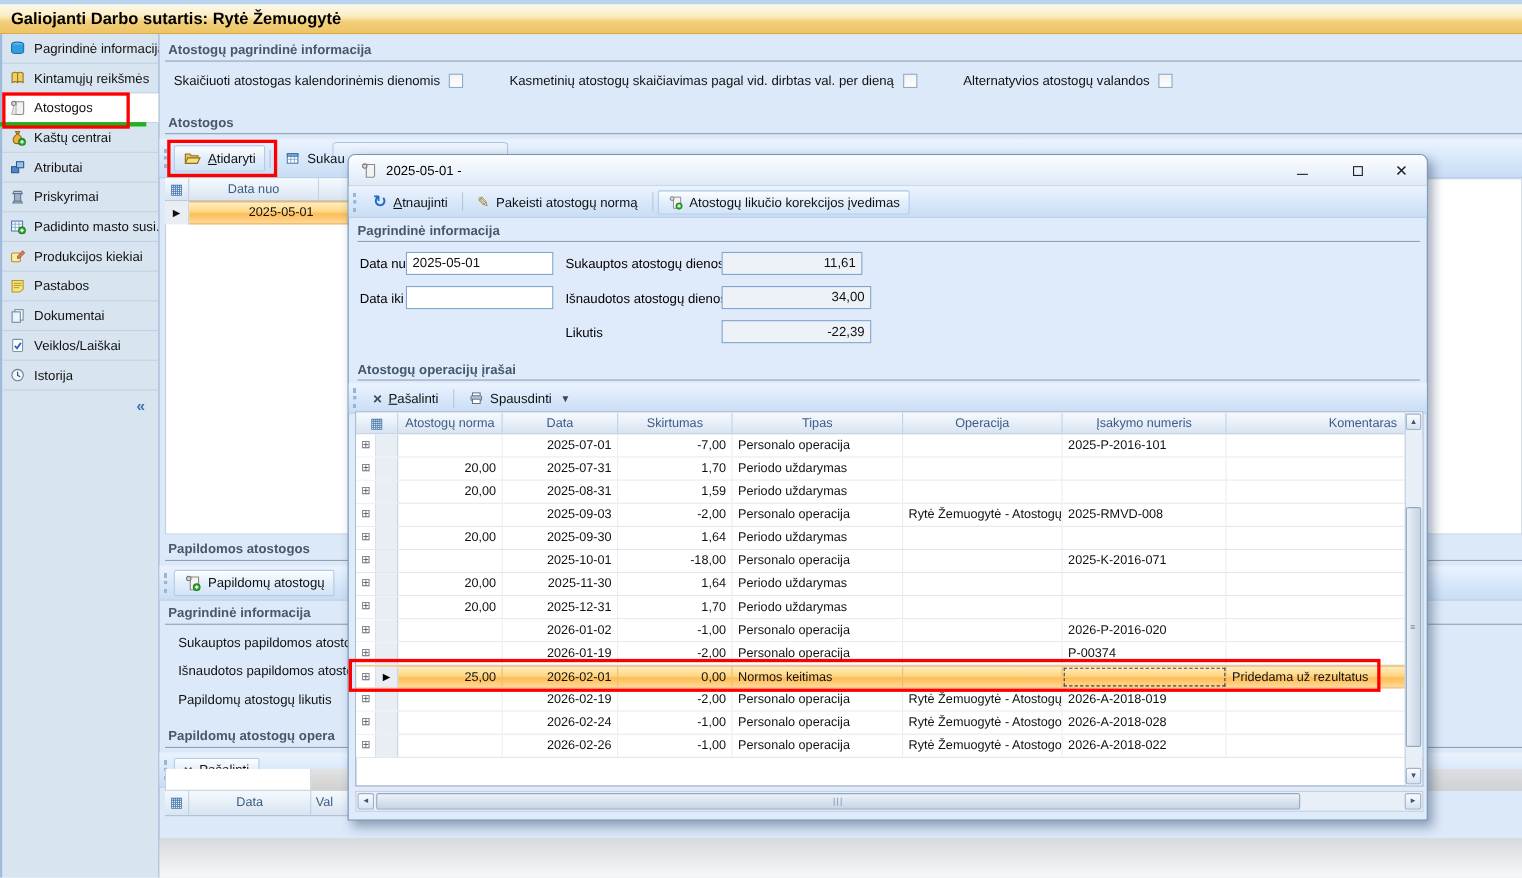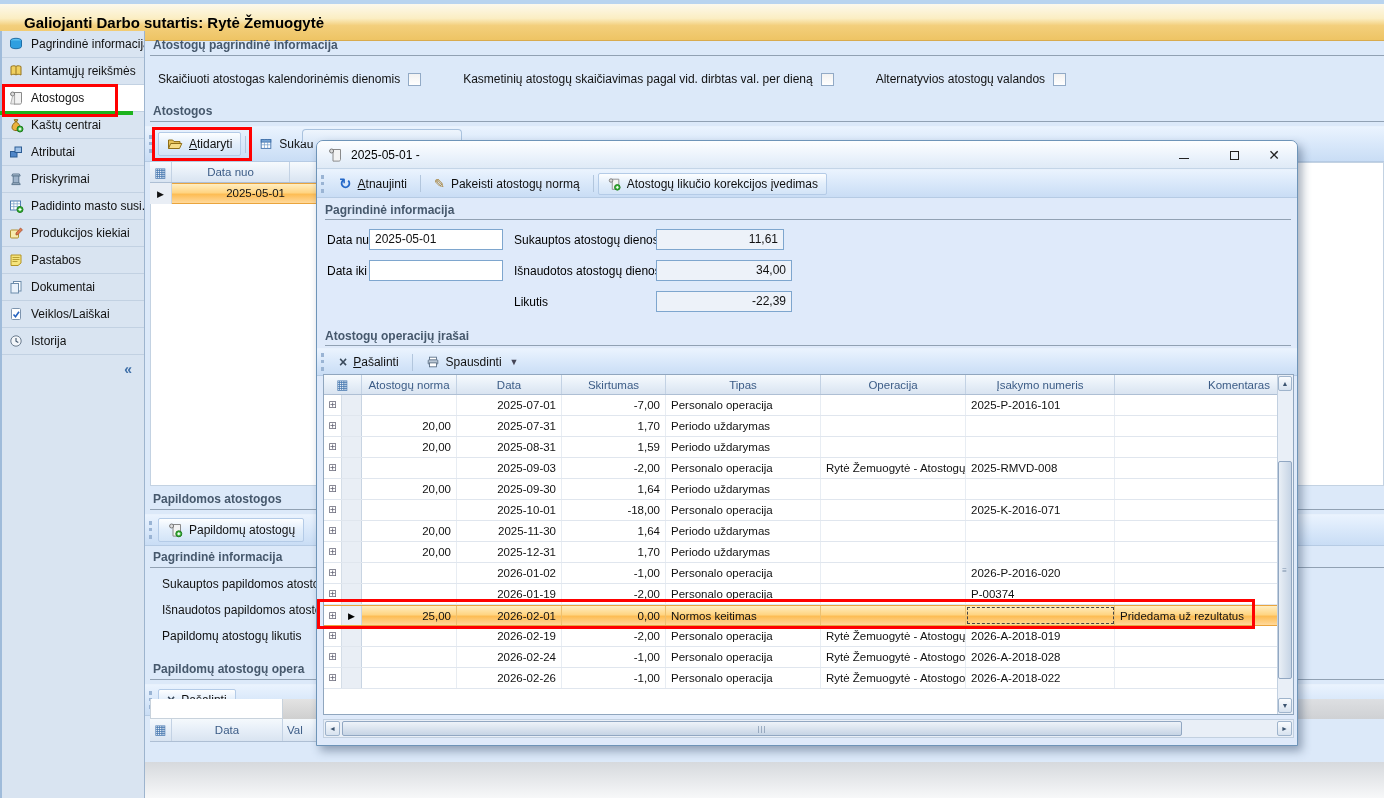--- a/index.html
+++ b/index.html
@@ -3,23 +3,23 @@
 <meta charset="utf-8">
 <style>
   *{box-sizing:border-box;margin:0;padding:0}
   html,body{width:1384px;height:798px;overflow:hidden}
   body{font-family:"Liberation Sans","DejaVu Sans",sans-serif;font-size:12px;color:#111}
   #page{position:relative;width:1384px;height:798px;background:#dce9f9;overflow:hidden}
   .abs{position:absolute}
 
   
   .top-strip{left:0;top:0;width:1384px;height:4px;background:#b9d4ef}
-  .titlebar{left:0;top:4px;width:1384px;height:37px;
+  .titlebar{left:0;top:4px;width:1384px;height:27px;
     background:linear-gradient(#fdf9ec 0%,#fbeec3 40%,#f3cf7c 60%,#eec464 100%);
-    border-bottom:1px solid #d8ab4e;display:flex;align-items:center;padding-left:24px}
+    border-bottom:1px solid #d8ab4e;display:flex;align-items:center;padding-left:10px}
   .titlebar .t{font-size:15px;font-weight:bold;color:#000}
 
   
   .sidebar{left:0;top:31px;width:145px;height:767px;background:#d9e4f1;border-right:1px solid #9db4ce;border-left:2px solid #9fbbda}
   .sb-item{display:flex;align-items:center;gap:7px;height:27px;padding-left:6px;border-bottom:1px solid #c2d1e2;cursor:default}
   .sb-item.selected{background:#fff}
   .sb-item .lbl{white-space:nowrap;overflow:hidden}
   .sb-collapse{height:27px;display:flex;align-items:center;justify-content:flex-end;padding-right:12px;color:#3f6fa8;font-weight:bold;font-size:14px}
   .green-bar{left:0;top:111px;width:133px;height:4px;background:#1db31d}
 
@@ -30,21 +30,21 @@
   
   .tband{background:linear-gradient(#eaf3fe 0%,#d9e8fa 50%,#c9ddf5 100%);border-top:1px solid #e8f1fc;border-bottom:1px solid #b6cbe4;display:flex;align-items:center}
   .grip{width:4px;height:18px;border-left:3px dotted #9ab4d4;margin:0 5px 0 4px}
   .vsep{width:1px;height:17px;background:#b2c6dd;margin:0 4px}
   .tbtn{display:inline-flex;align-items:center;gap:6px;padding:3px 8px;border:1px solid transparent;border-radius:2px;white-space:nowrap;cursor:default}
   .tbtn.raised{background:linear-gradient(#fdfeff,#e2eefb 50%,#d3e4f7);border-color:#b4cbe7}
   .ukey::first-letter{text-decoration:underline}
   .caret{font-size:9px;color:#445;margin-left:2px}
 
   
-  .cbrow{display:flex;align-items:flex-end}
+  .cbrow{display:flex;align-items:flex-start}
   .cb-item{display:flex;align-items:center;margin-right:42px}
   .cbx{width:13px;height:13px;border:1px solid #92aac6;background:linear-gradient(#f2f2f2,#ffffff);margin-left:8px}
 
   
   .ghead{background:linear-gradient(#f6fafd,#e7eff8 50%,#d9e4f1);border-bottom:1px solid #aebfd4;color:#3c5c86;display:flex}
   .ghead .hc{display:flex;align-items:center;justify-content:center;border-right:1px solid #c3d2e4;height:100%;overflow:hidden;white-space:nowrap}
   .corner{display:flex;align-items:center;justify-content:center;color:#4a7ab0;font-size:13px}
   .selrow{display:flex;height:21px}
   .selcell{background:#e9eef5;border-right:1px solid #c8d4e2;display:flex;align-items:center;justify-content:center;font-size:9px}
   .orange{background:linear-gradient(#ffeec2 0%,#ffd583 45%,#fdbd55 55%,#ffd99b 100%);border-top:1px solid #eaa43c;border-bottom:1px solid #eaa43c}

